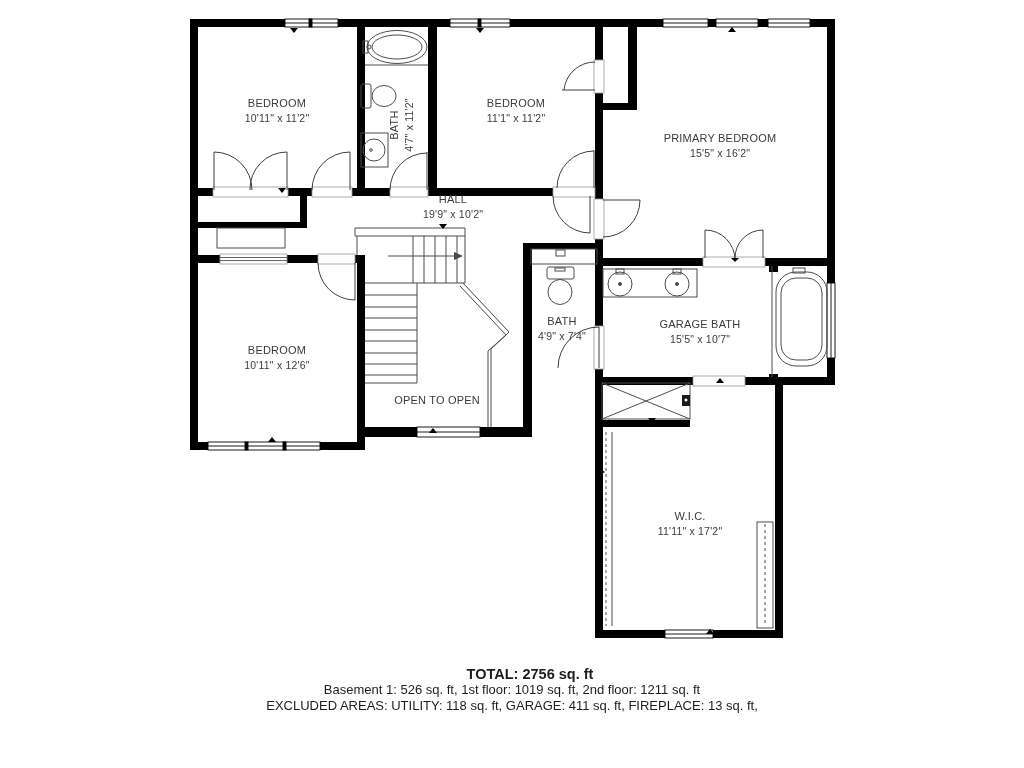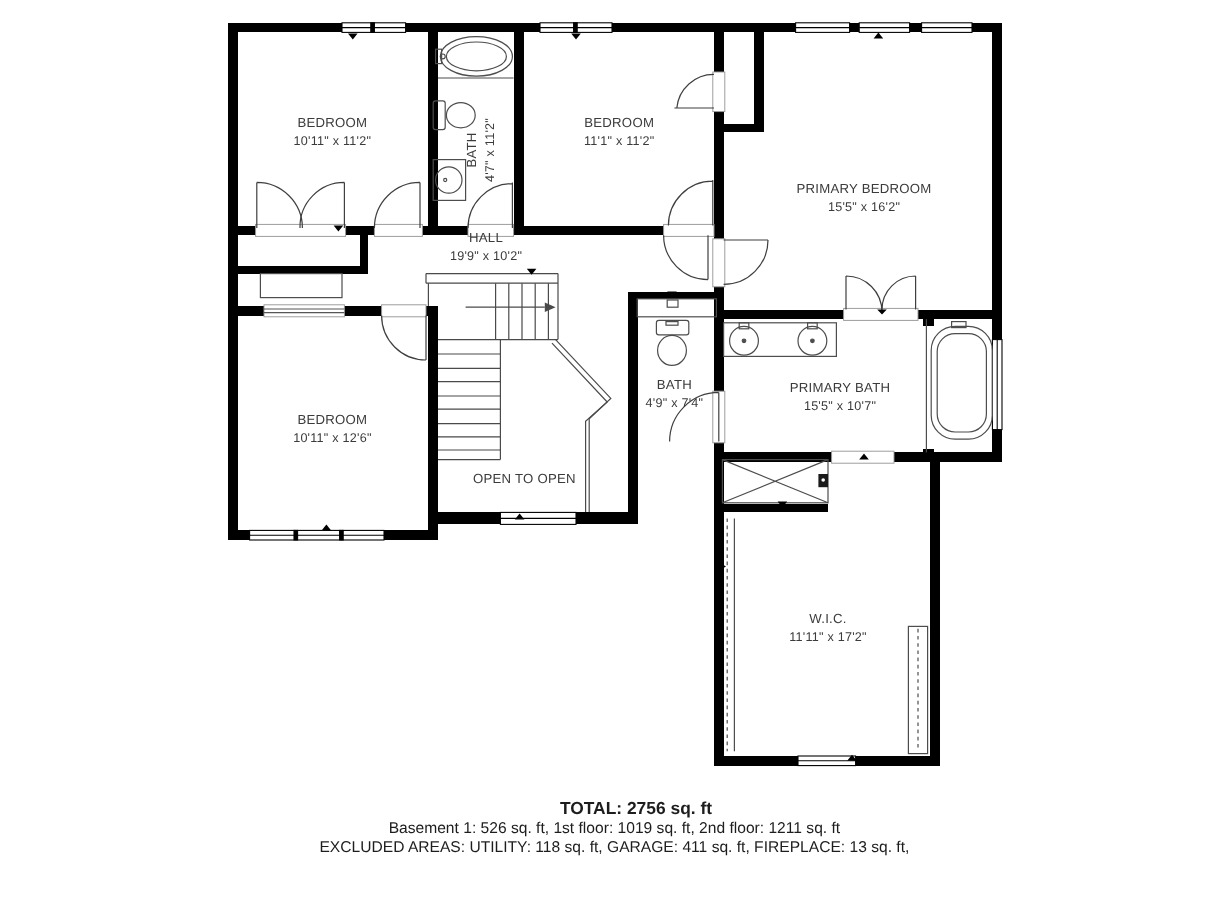--- a/index.html
+++ b/index.html
@@ -234,38 +234,38 @@
   <div class="dims">10'11" x 11'2"</div>
 </div>
 <div class="lbl rot" style="left:402px;top:125px">
   <div>BATH</div>
   <div class="dims">4'7" x 11'2"</div>
 </div>
 <div class="lbl" style="left:516px;top:111px">
   <div>BEDROOM</div>
   <div class="dims">11'1" x 11'2"</div>
 </div>
-<div class="lbl" style="left:720px;top:166px">
+<div class="lbl" style="left:720px;top:146px">
   <div>PRIMARY BEDROOM</div>
   <div class="dims">15'5" x 16'2"</div>
 </div>
-<div class="lbl" style="left:405px;top:207px">
+<div class="lbl" style="left:453px;top:207px">
   <div>HALL</div>
   <div class="dims">19'9" x 10'2"</div>
 </div>
 <div class="lbl" style="left:277px;top:358px">
   <div>BEDROOM</div>
   <div class="dims">10'11" x 12'6"</div>
 </div>
 <div class="lbl" style="left:562px;top:329px">
   <div>BATH</div>
   <div class="dims">4'9" x 7'4"</div>
 </div>
 <div class="lbl" style="left:700px;top:332px">
-  <div>PRIMARY BATH</div>
+  <div>GARAGE BATH</div>
   <div class="dims">15'5" x 10'7"</div>
 </div>
 <div class="lbl" style="left:437px;top:400px">
   <div>OPEN TO OPEN</div>
 </div>
 <div class="lbl" style="left:690px;top:524px">
   <div>W.I.C.</div>
   <div class="dims">11'11" x 17'2"</div>
 </div>
 

